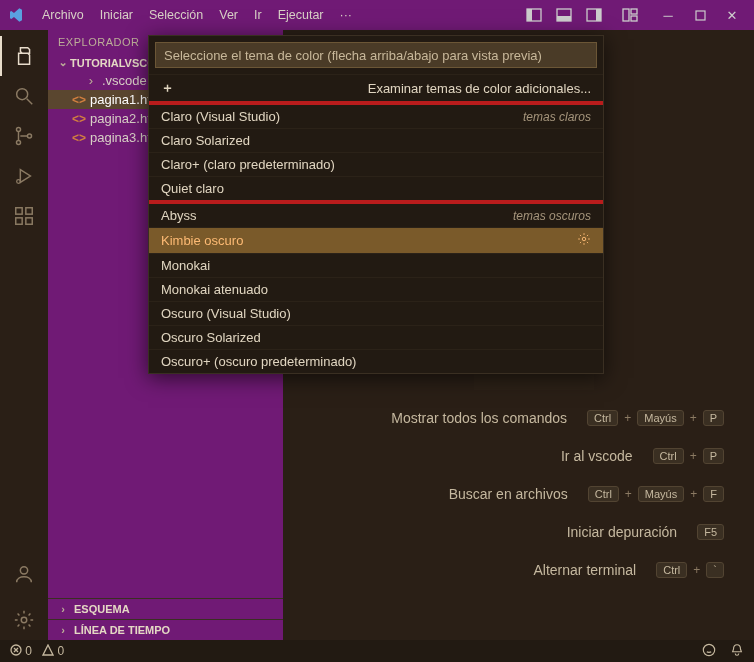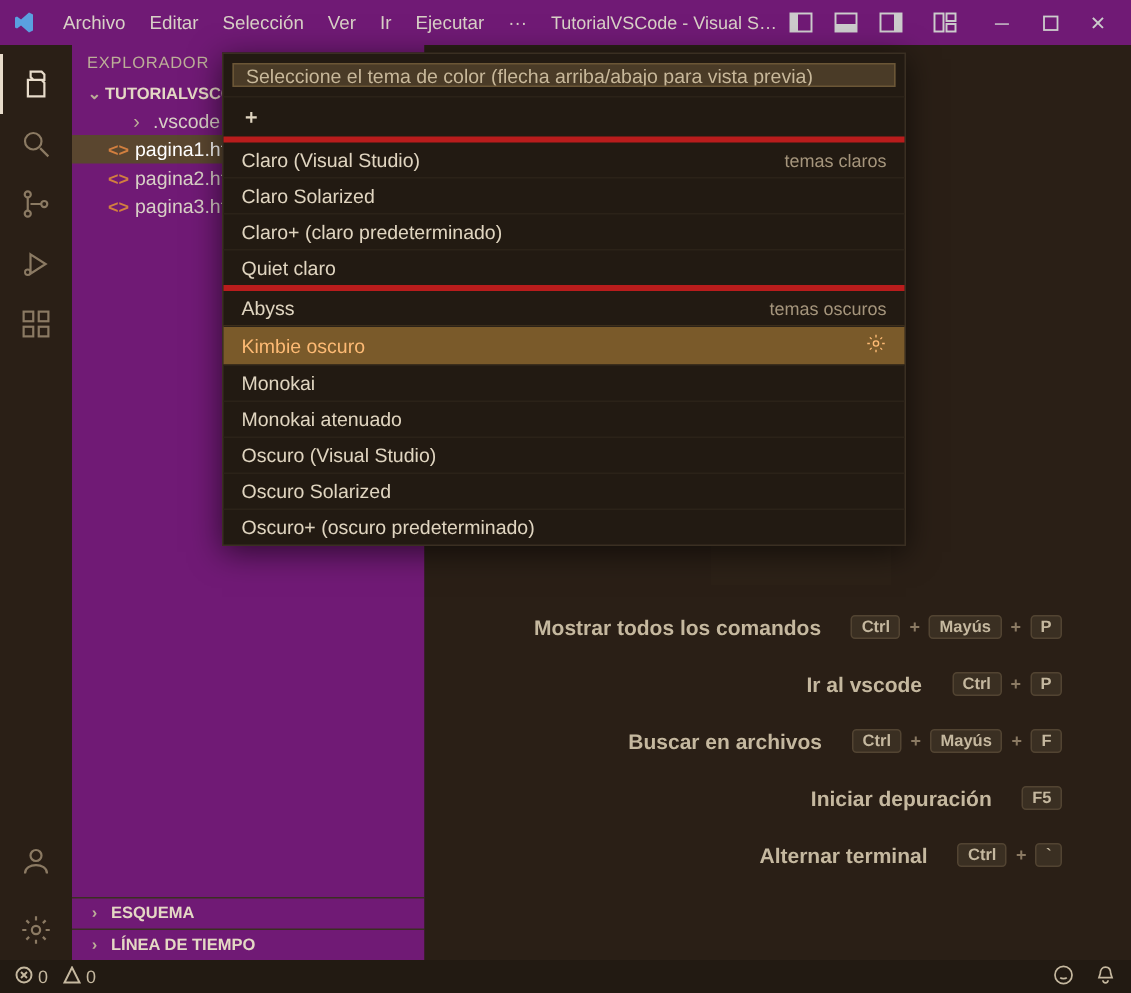--- a/index.html
+++ b/index.html
@@ -27,36 +27,36 @@
   .tree-folder { display: flex; align-items: center; padding: 2px 8px; font-weight: 600; font-size: 11px; color: #e4d8c4; text-transform: uppercase; }
   .chevron { width: 14px; text-align: center; color: #bcae98; }
   .tree-item { display: flex; align-items: center; gap: 4px; padding: 2px 8px 2px 24px; font-size: 13px; color: #d8d0c6; cursor: pointer; }
   .tree-item.indent2 { padding-left: 36px; }
   .tree-item.selected { background: #5a462f; color: #fff; }
   .file-icon { color: #d27f3f; font-weight: bold; font-size: 12px; }
   .sidebar-bottom { margin-top: auto; }
   .sidebar-section { display: flex; align-items: center; gap: 4px; padding: 4px 8px; border-top: 1px solid #3a2f22; font-size: 11px; font-weight: 600; text-transform: uppercase; color: #e4d8c4; }
 
   .editor { flex: 1; background: #2a1f16; position: relative; }
-  .welcome { position: absolute; top: 380px; right: 46px; display: flex; flex-direction: column; gap: 22px; font-weight: bold; }
+  .welcome { position: absolute; top: 380px; right: 30px; display: flex; flex-direction: column; gap: 22px; }
   .wl-row { display: flex; align-items: center; justify-content: flex-end; gap: 20px; }
   .wl-label { color: #c5b89f; font-size: 14px; }
   .kbds { display: flex; gap: 6px; align-items: center; }
   .kbd { background: #3a2f22; border: 1px solid #524432; border-radius: 3px; padding: 1px 6px; font-size: 11px; color: #c5b89f; }
   .plus { color: #8b7a63; font-size: 12px; }
 
   
   .quickpick { position: absolute; top: 35px; left: 148px; width: 456px; background: #221a12; border: 1px solid #3a2f22; box-shadow: 0 4px 20px rgba(0,0,0,.6); z-index: 100; }
-  .qp-input { margin: 6px; background: #4a3b27; border: 1px solid #6b5636; height: 16px; padding: 0 8px; color: #fff; width: calc(100% - 12px); font-size: 13px; }
+  .qp-input { margin: 6px; background: #4a3b27; border: 1px solid #6b5636; height: 26px; padding: 0 8px; color: #fff; width: calc(100% - 12px); font-size: 13px; }
   .qp-input::placeholder { color: #c8b89a; }
   .qp-list { }
   .qp-row { display: flex; justify-content: space-between; align-items: center; padding: 4px 12px; font-size: 13px; color: #e0d5c0; cursor: pointer; border-top: 1px solid #2b2218; }
   .qp-row.first-of-group { border-top: 4px solid #b91c1c; justify-content: center; }
   .qp-row.selected { background: #7a5a2a; color: #fdba74; }
-  .qp-right { color: #a5957c; font-size: 12px; margin-left: auto; }
+  .qp-right { color: #a5957c; font-size: 12px; margin-left: auto; font-style: italic; }
   .qp-icon-plus { color: #e0d5c0; font-weight: bold; margin-right: 6px; }
 
   
   .statusbar { position: absolute; bottom: 0; left: 0; right: 0; height: 22px; background: #221a12; display: flex; align-items: center; padding: 0 10px; font-size: 12px; color: #c5b89f; }
   .statusbar .left { display: flex; gap: 10px; align-items: center; }
   .statusbar .right { margin-left: auto; display: flex; gap: 14px; align-items: center; }
   
   
   .bgicon { position: absolute; top: 100px; right: 120px; width: 200px; height: 260px; opacity: .12;}
 </style>
@@ -64,28 +64,27 @@
 <body>
 
 <div class="titlebar">
   <span class="logo">
     <svg viewBox="0 0 24 24" width="16" height="16">
         <path fill="#5aa0e0" d="M17 2l4 2v16l-4 2-8-7-4 3-2-1V7l2-1 4 3 8-7z"></path>
       </svg>
   </span>
   <div class="menu-items">
     <span class="menu-item">Archivo</span>
-    <span class="menu-item">Editar</span>
+    <span class="menu-item">Iniciar</span>
     <span class="menu-item">Selección</span>
     <span class="menu-item">Ver</span>
     <span class="menu-item">Ir</span>
     <span class="menu-item">Ejecutar</span>
     <span class="menu-item">···</span>
   </div>
-  <span class="titlebar-title">TutorialVSCode - Visual S…</span>
   <div class="title-controls">
     <div class="layout-icons">
       <span>
           <svg width="16" height="16" viewBox="0 0 16 16">
             <rect x="1" y="2" width="14" height="12" fill="none" stroke="#ccc" stroke-width="1.3"></rect>
             <rect x="1" y="2" width="5" height="12" fill="#ccc"></rect>
           </svg>
         </span>
       <span>
           <svg width="16" height="16" viewBox="0 0 16 16">
@@ -253,20 +252,21 @@
         </div>
       </div>
   </div>
 </div>
 
 <div class="quickpick">
   <input class="qp-input" placeholder="Seleccione el tema de color (flecha arriba/abajo para vista previa)" style="">
   <div class="qp-list" id="qp-list">
       <div class="qp-row">
         <span class="qp-icon-plus">＋</span>
+        <span>Examinar temas de color adicionales...</span>
       </div>
       <div class="qp-row first-of-group">
         <span>Claro (Visual Studio)</span>
         <span class="qp-right">temas claros</span>
       </div>
       <div class="qp-row">
         <span>Claro Solarized</span>
       </div>
       <div class="qp-row">
         <span>Claro+ (claro predeterminado)</span>

